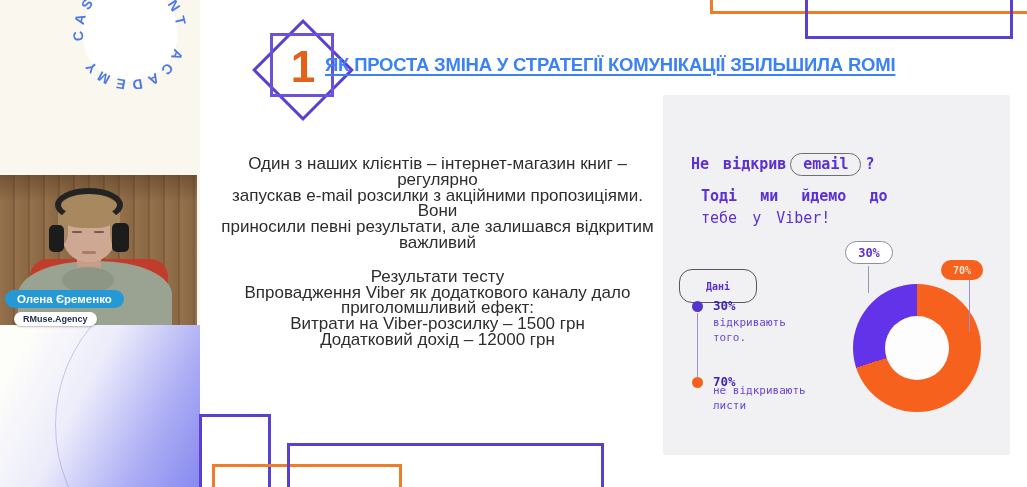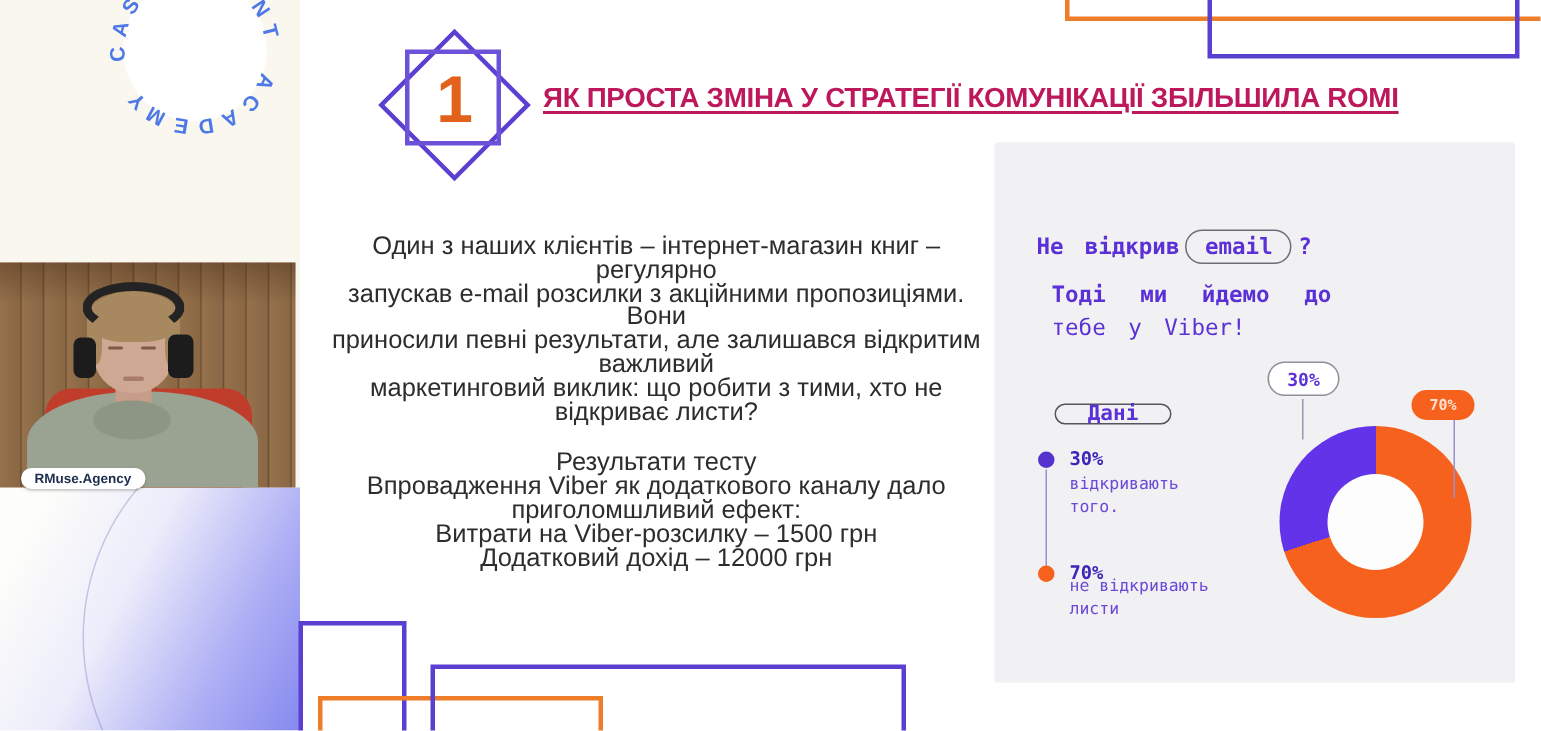--- a/index.html
+++ b/index.html
@@ -54,22 +54,22 @@
   .slide { position:absolute; left:200px; top:0; width:827px; height:487px; background:#ffffff; }
 
   .emblem { position:absolute; left:53px; top:20px; width:100px; height:100px; }
   .emblem .diamond { position:absolute; left:14px; top:14px; width:72px; height:72px;
     border:3px solid #5b3fd0; transform:rotate(45deg); }
   .emblem .square { position:absolute; left:17px; top:13px; width:64px; height:64px; border:3px solid #6b52d8; }
   .emblem .num { position:absolute; left:0; top:22px; width:100px; text-align:center;
     font-size:44px; font-weight:bold; color:#e2621b; }
 
   .slide-title { position:absolute; left:125px; top:54px; width:590px;
-    font-size:18.5px; font-weight:bold; color:#be185d; letter-spacing:-0.2px;
-    text-decoration:underline; text-decoration-thickness:2px; text-underline-offset:3px;margin-left:37px; }
+    font-size:18.5px; font-weight:bold; color:#3b82f6; letter-spacing:-0.2px;
+    text-decoration:underline; text-decoration-thickness:2px; text-underline-offset:3px; }
 
   .body-text { position:absolute; left:15px; top:156px; width:445px; text-align:center;
     font-size:17px; line-height:15.8px; color:#2d2d2d; }
   .body-text .para { margin-bottom:9px; }
   .body-text .para.p3 { margin-top:18px; }
 
   
   .panel { position:absolute; left:463px; top:95px; width:347px; height:360px; background:#f1f0f2; border-radius:2px;
     font-family:"DejaVu Sans Mono", monospace; color:#5b30d6; }
   .headline { position:absolute; left:28px; top:58px; font-size:15px; font-weight:bold; word-spacing:5px; white-space:nowrap; }
@@ -79,22 +79,22 @@
 
   .callout-30 { position:absolute; left:182px; top:146px; width:48px; height:23px; background:#ffffff;
     border:1.4px solid #8f8f99; border-radius:12px; font-size:12px; font-weight:bold;
     display:flex; align-items:center; justify-content:center; }
   .leader-30 { position:absolute; left:205px; top:171px; width:1px; height:27px; background:#9a96b0; }
   .callout-70 { position:absolute; left:278px; top:165px; width:42px; height:20px; background:#f6611d;
     border-radius:10px; color:rgba(255,240,232,0.9); font-size:10px; font-weight:bold;
     display:flex; align-items:center; justify-content:center; z-index:3; }
   .leader-70 { position:absolute; left:306px; top:185px; width:1px; height:52px; background:#9a8fd0; z-index:2; }
 
-  .data-pill { position:absolute; left:40px; top:174px; width:78px; height:14px;
-    border:1.4px solid #55555f; border-radius:13px; font-size:14px; font-weight:bold;
+  .data-pill { position:absolute; left:16px; top:174px; width:78px; height:34px;
+    border:1.4px solid #55555f; border-radius:13px; font-size:10px; font-weight:bold;
     display:flex; align-items:center; justify-content:center; }
   .legend-line { position:absolute; left:34px; top:218px; width:1px; height:68px; background:#9a8fd0; }
   .legend-dot { position:absolute; width:11px; height:11px; border-radius:50%; }
   .legend-dot.d1 { left:29px; top:206px; background:#5533cc; }
   .legend-dot.d2 { left:29px; top:282px; background:#f6611d; }
   .legend-val { position:absolute; left:50px; font-size:12.5px; font-weight:bold; color:#3f24b8; }
   .legend-val.v1 { top:203px; } .legend-val.v2 { top:279px; }
   .legend-desc { position:absolute; left:50px; font-size:11px; line-height:15px; color:#6a48d8; }
   .legend-desc.de1 { top:220px; } .legend-desc.de2 { top:288px; }
 
@@ -151,40 +151,40 @@
         <div class="hair-side-l"></div>
         <div class="hair-side-r"></div>
         <div class="eye l"></div>
         <div class="eye r"></div>
         <div class="mouth"></div>
         <div class="hp-band"></div>
         <div class="hp-cup l"></div>
         <div class="hp-cup r"></div>
         <div class="collar"></div>
       </div>
+      <div class="name-pill">Олена Єременко</div>
       <div class="company-pill">RMuse.Agency</div>
     </div>
   </div>
 
   <div class="slide">
 
     <div class="emblem">
       <div class="diamond"></div>
       <div class="square"></div>
       <div class="num">1</div>
     </div>
 
     <div class="slide-title">ЯК ПРОСТА ЗМІНА У СТРАТЕГІЇ КОМУНІКАЦІЇ ЗБІЛЬШИЛА ROMI</div>
 
     <div class="body-text">
       <div class="para p1">
         <div>Один з наших клієнтів – інтернет-магазин книг – регулярно</div>
         <div>запускав e-mail розсилки з акційними пропозиціями. Вони</div>
         <div>приносили певні результати, але залишався відкритим важливий</div>
-        <div>маркетинговий виклик: що робити з тими, хто не відкриває листи?</div>
       </div>
       <div class="para p3">
         <div>Результати тесту</div>
         <div>Впровадження Viber як додаткового каналу дало приголомшливий ефект:</div>
         <div>Витрати на Viber-розсилку – 1500 грн</div>
         <div>Додатковий дохід – 12000 грн</div>
       </div>
     </div>
 
     <div class="panel">

